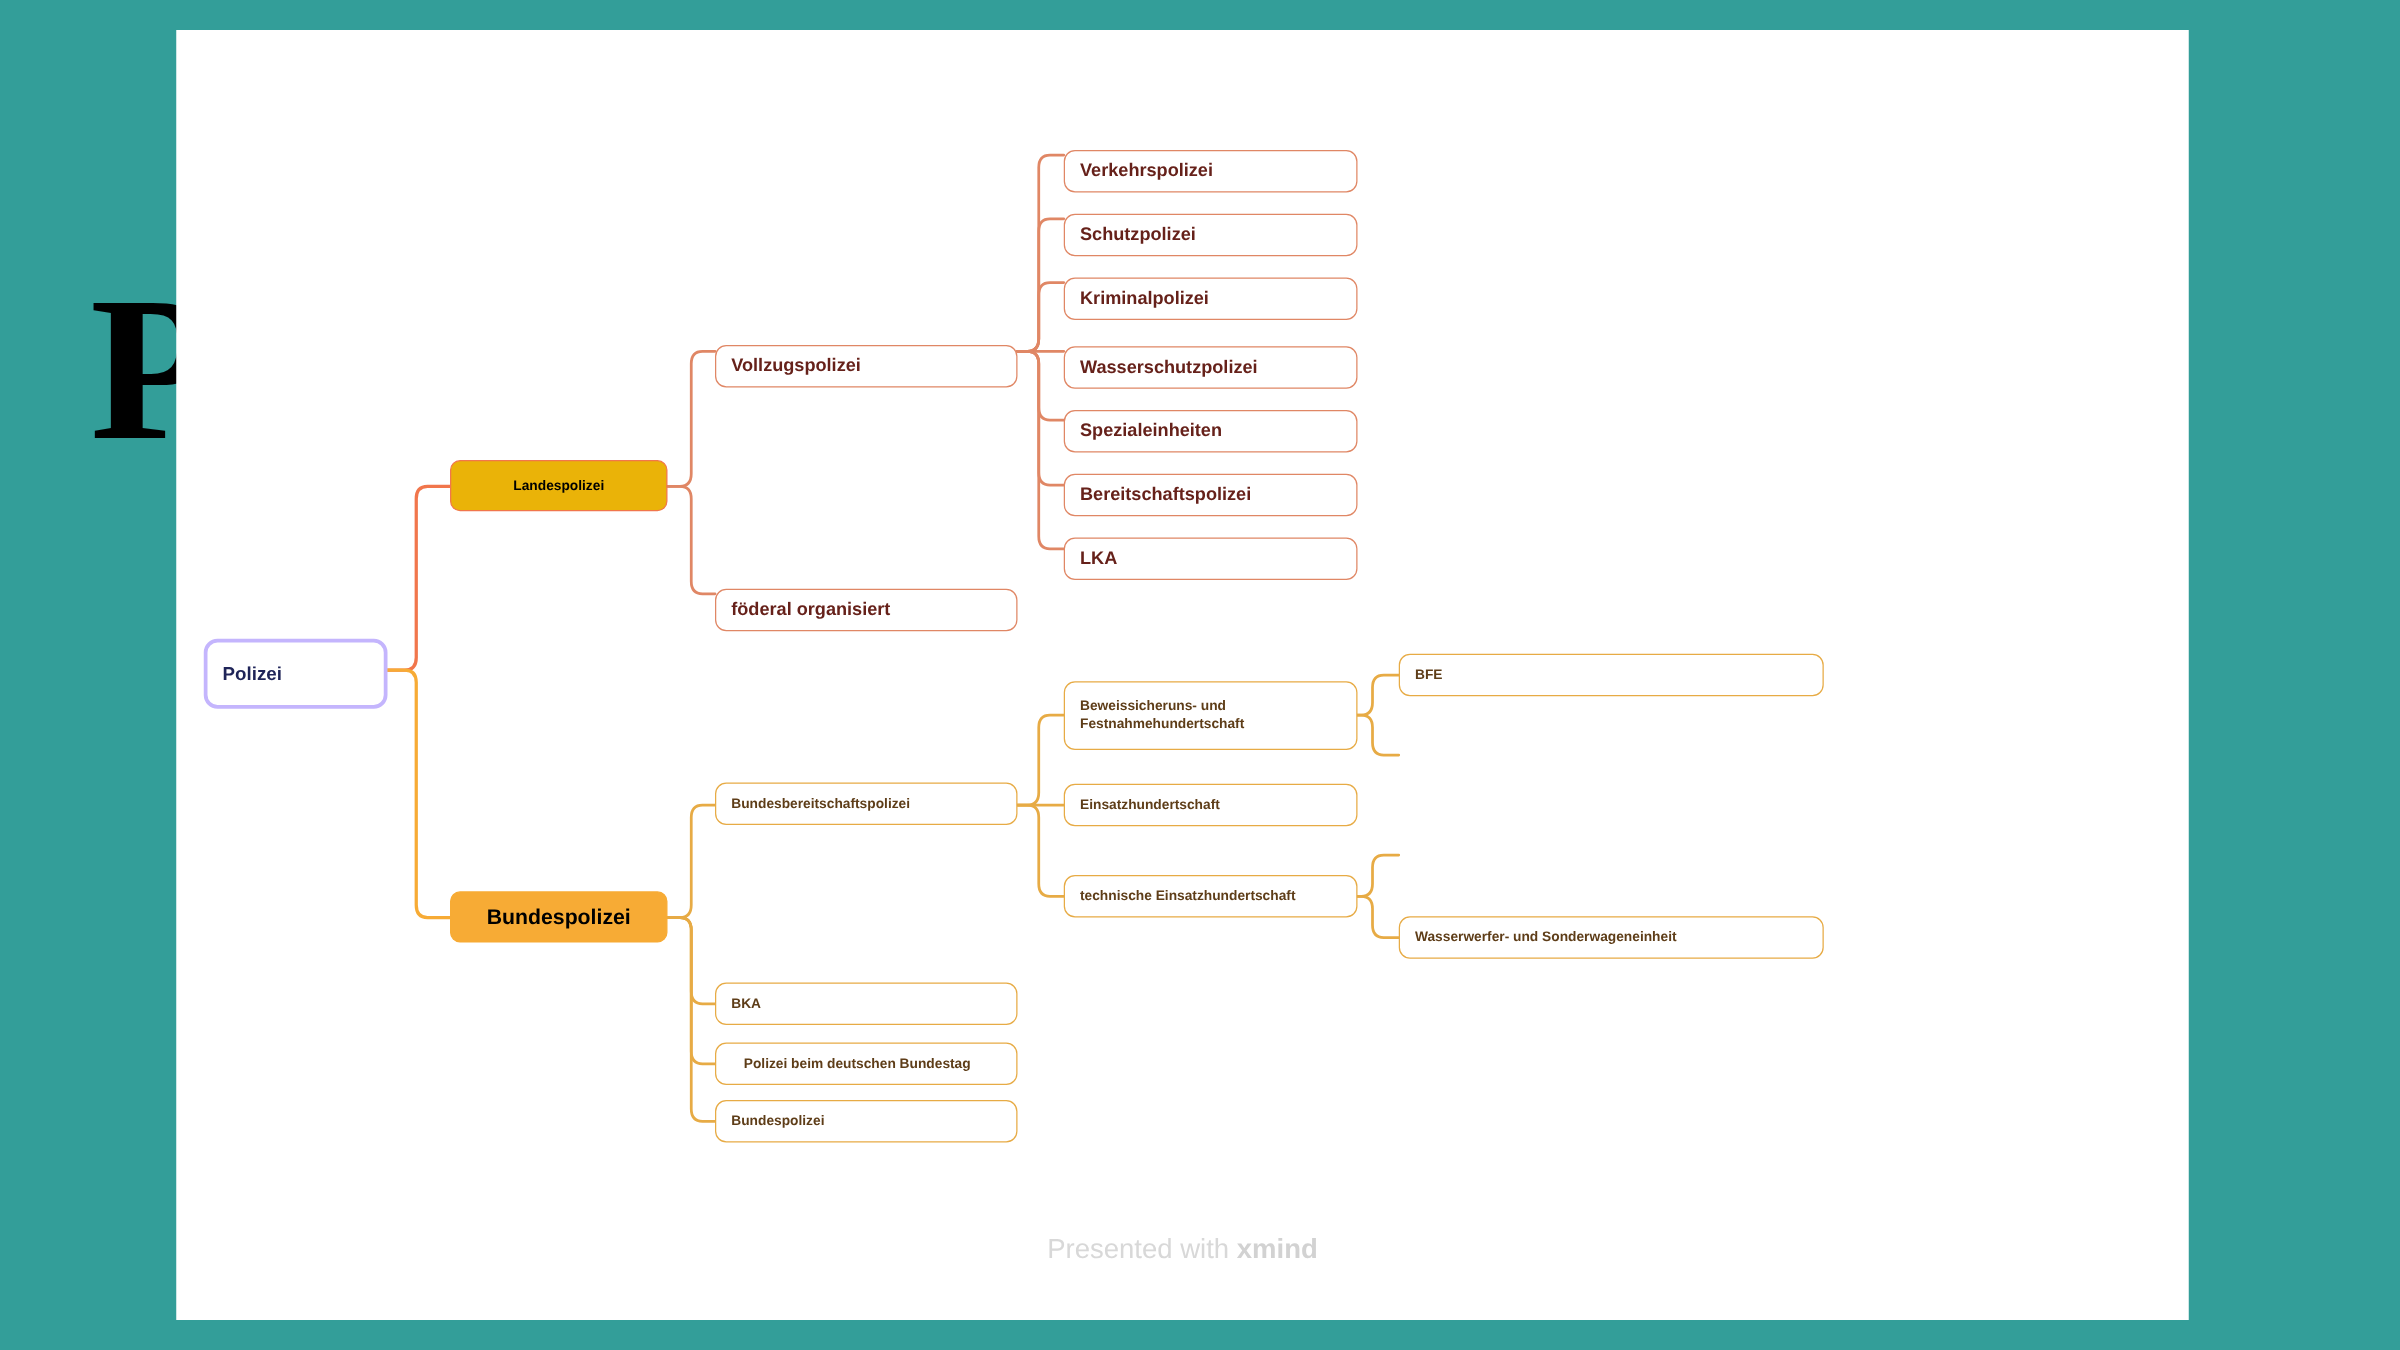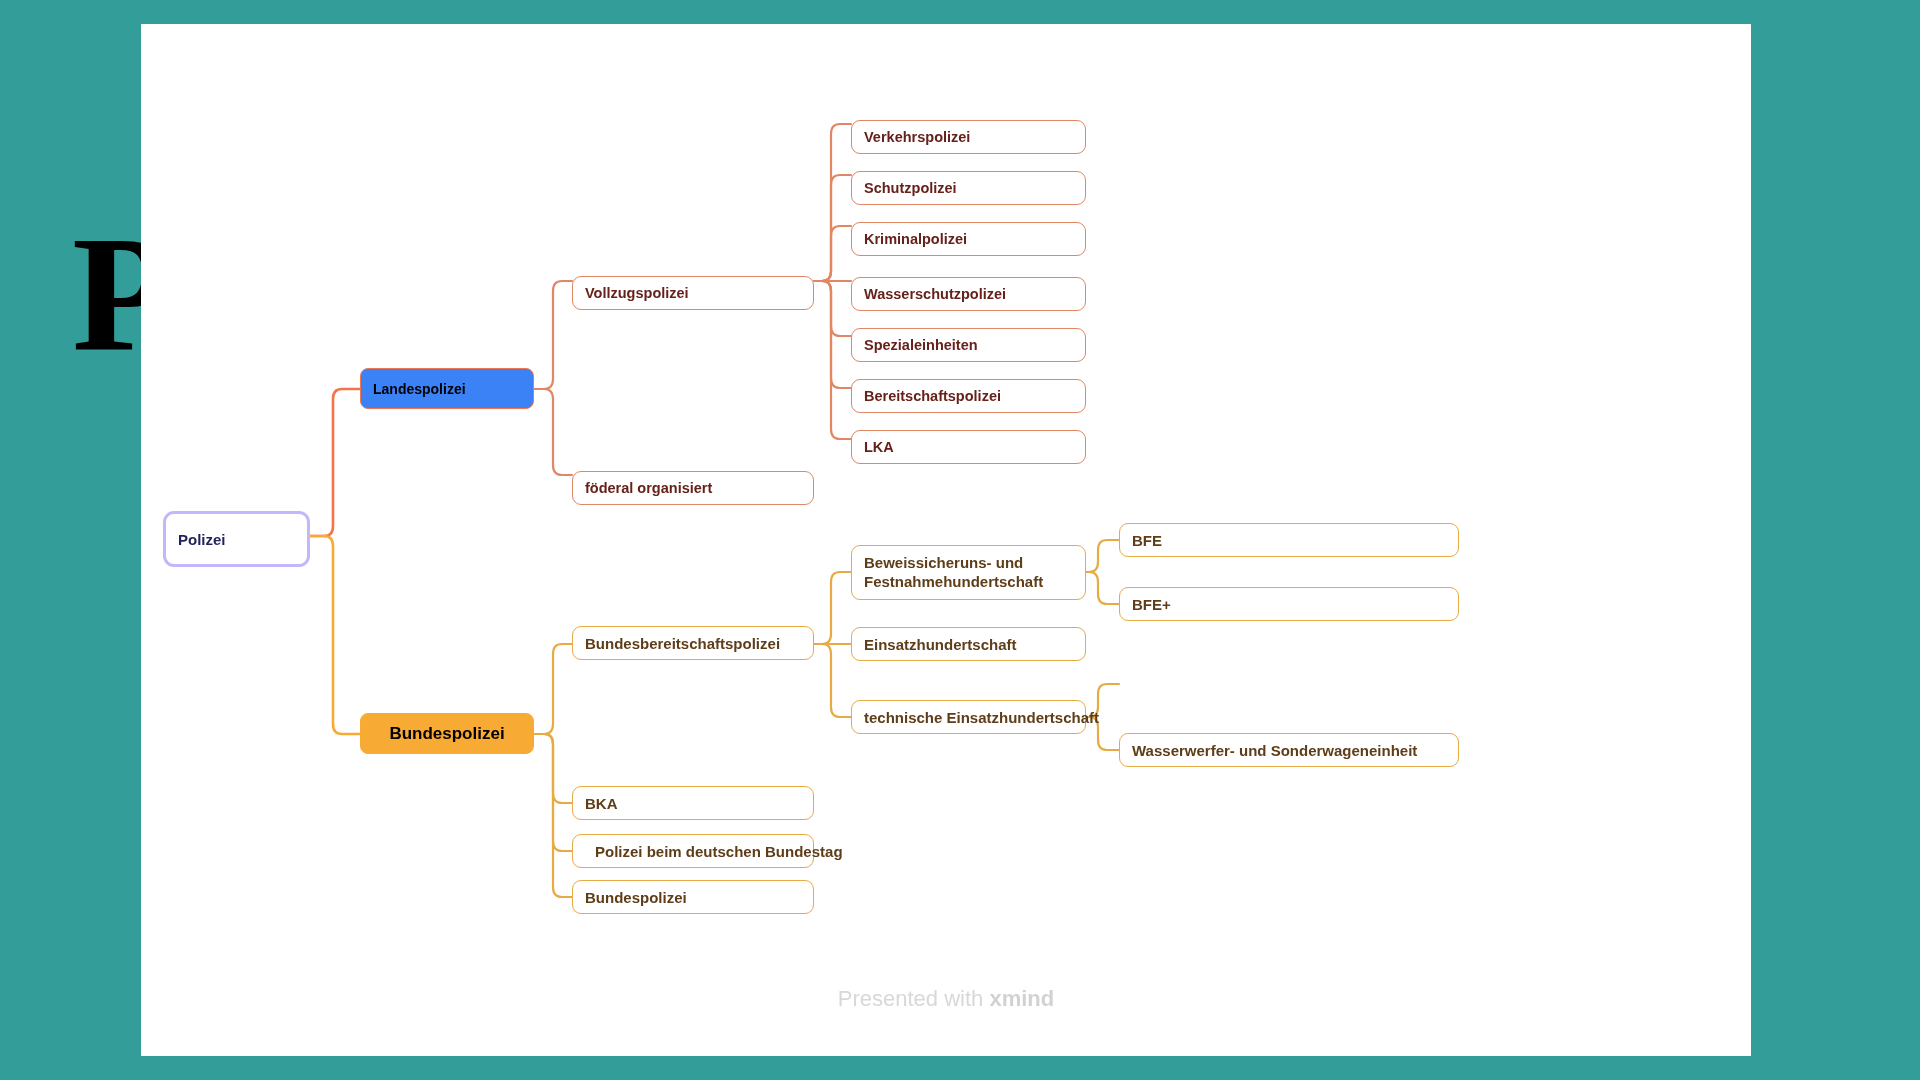--- a/index.html
+++ b/index.html
@@ -84,25 +84,26 @@
     border: 3px solid #c4b5fd;
     color: #1f2458;
     font-size: 15px;
     background: #ffffff;
     border-radius: 11px;
     justify-content: flex-start;
   }
 
   
   .n-branch-red {
-    background: #3b82f6;
+    background: #eab308;
     border: 1px solid #f1764c;
     color: #000000;
-    font-size: 14px;
+    font-size: 11px;
     border-radius: 8px;
+    justify-content: center;
   }
   .n-branch-orange {
     background: #f7ab35;
     border: 1px solid #f7ab35;
     color: #000000;
     font-size: 17px;
     border-radius: 8px;
     justify-content: center;
   }
 
@@ -110,21 +111,21 @@
   .n-red {
     border: 1.6px solid #e08765;
     color: #66211a;
     font-size: 14.5px;
     background: #ffffff;
     margin-top: 13px;
   }
   .n-orange {
     border: 1.6px solid #e7ab45;
     color: #5e3d18;
-    font-size: 15px;
+    font-size: 11px;
     background: #ffffff;
   }
 
   #footer {
     position: absolute;
     left: 0;
     top: 962px;
     width: 1610px;
     text-align: center;
     font-size: 22px;
@@ -236,23 +237,20 @@
       <div class="node n-orange" style="left:710px; top:603px; width:235px; height:34px;text-align:right;">
         <span>Einsatzhundertschaft</span>
       </div>
       <div class="node n-orange" style="left:710px; top:676px; width:235px; height:34px;">
         <span>technische Einsatzhundertschaft</span>
       </div>
 
       <div class="node n-orange" style="left:978px; top:499px; width:340px; height:34px;">
         <span>BFE</span>
       </div>
-      <div class="node n-orange" style="left:978px; top:563px; width:340px; height:34px;">
-        <span>BFE+</span>
-      </div>
       <div class="node n-orange" style="left:978px; top:709px; width:340px; height:34px;">
         <span>Wasserwerfer- und Sonderwageneinheit</span>
       </div>
 
     </div>
 
     <div id="footer">
       <span>Presented with </span><b>xmind</b>
     </div>
   </div>

